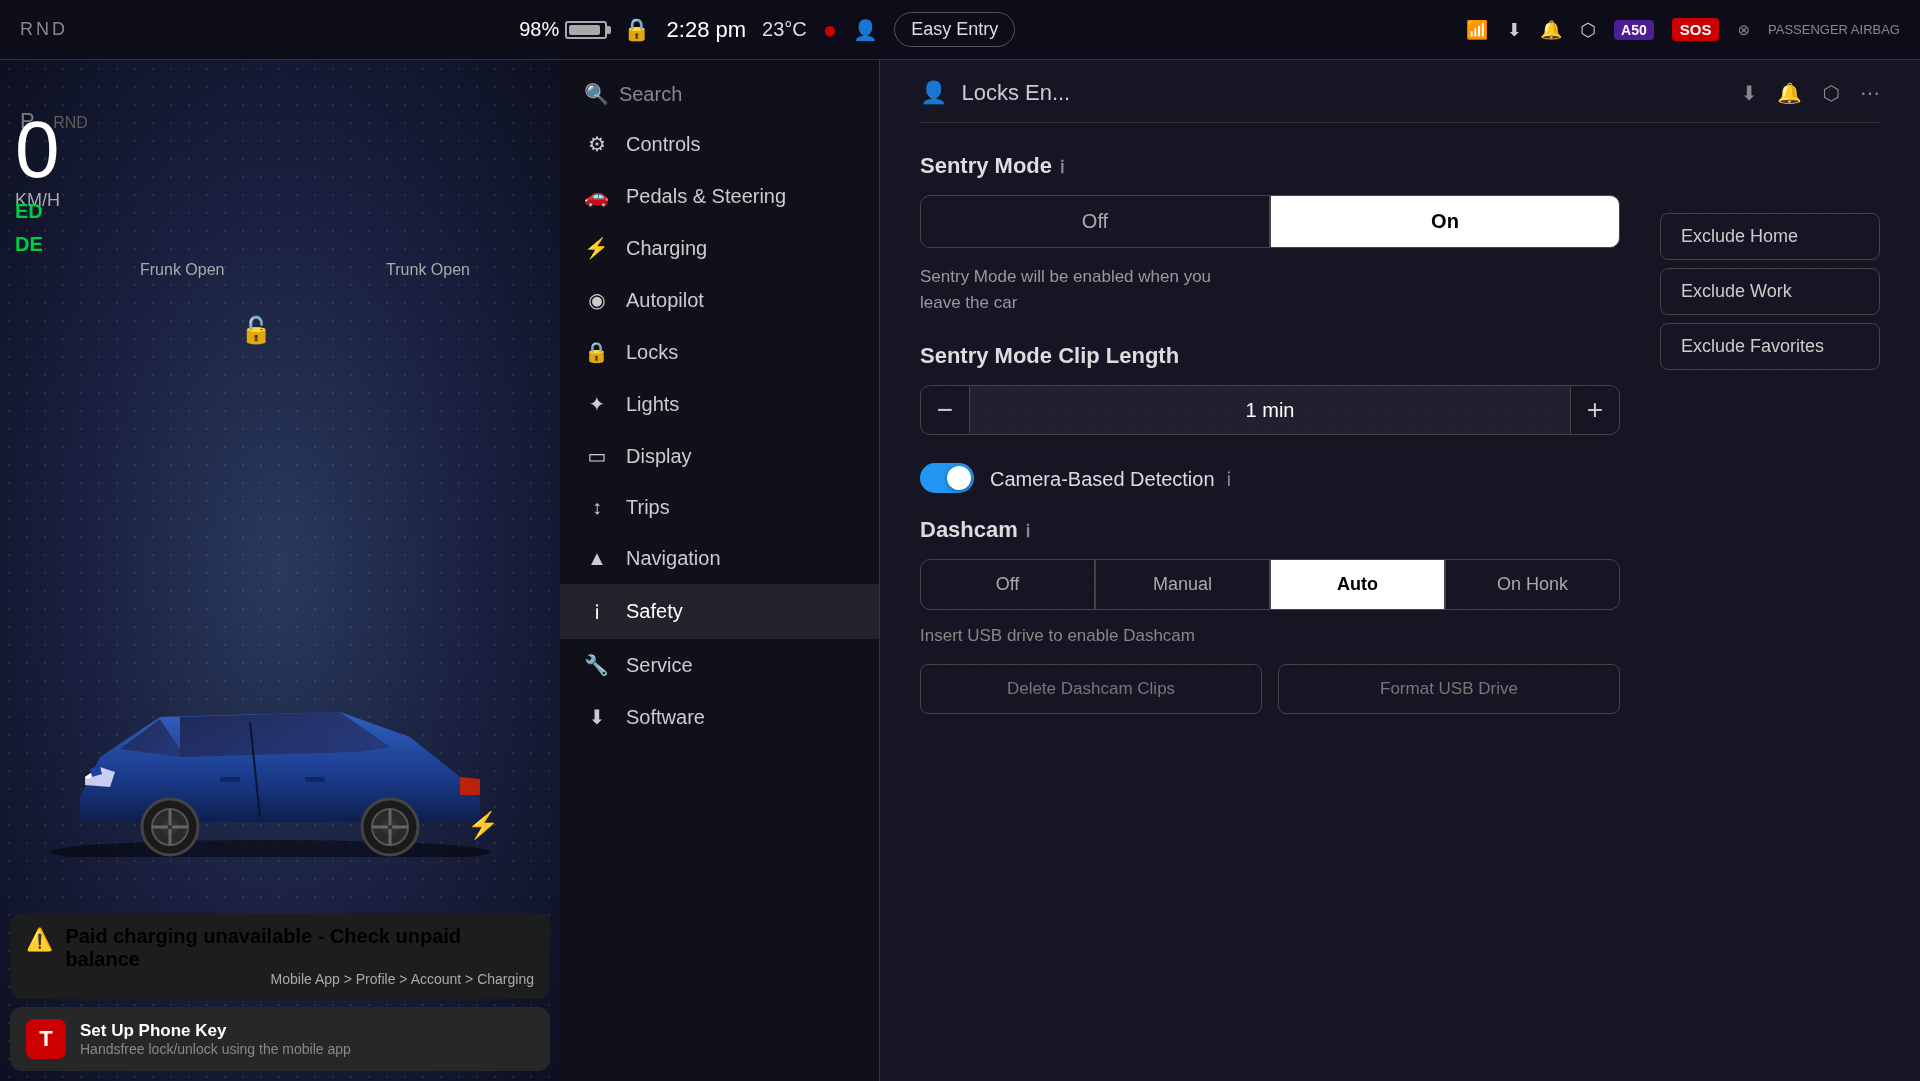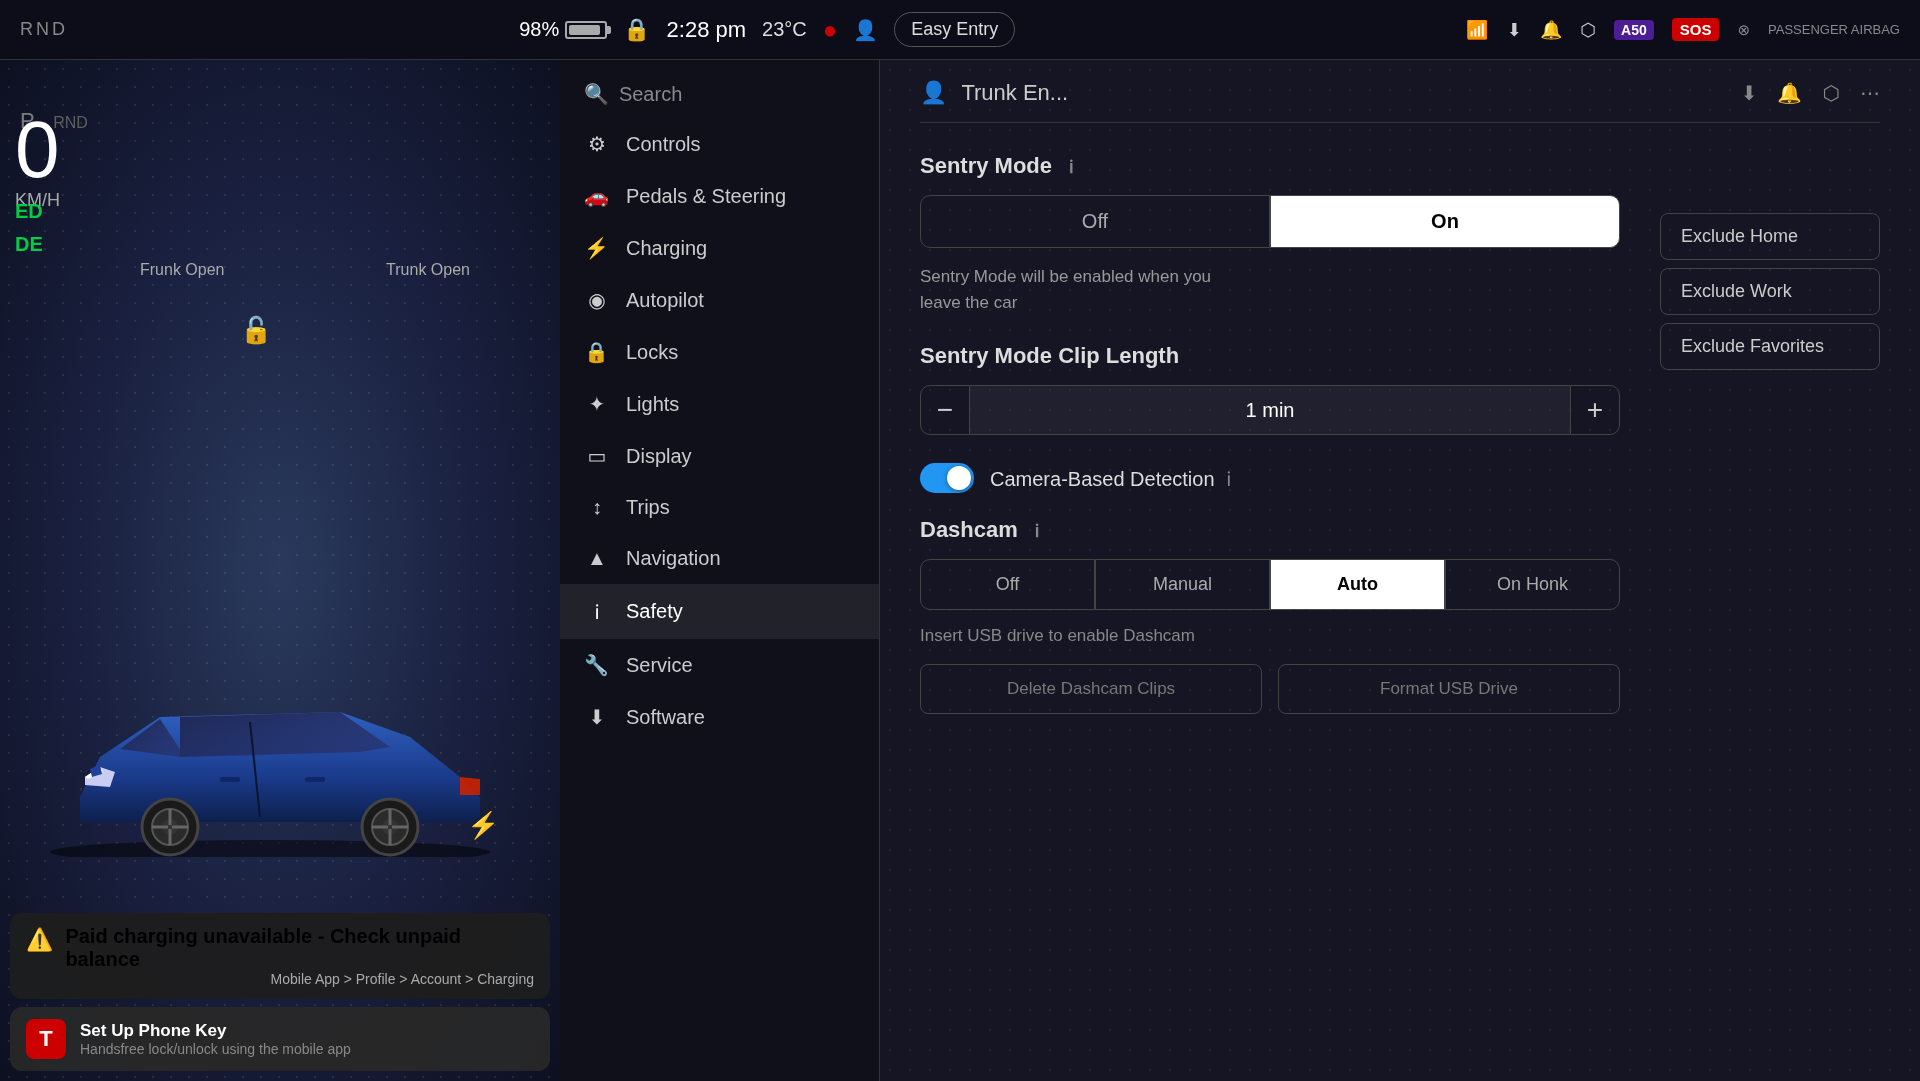--- a/index.html
+++ b/index.html
@@ -327,21 +327,21 @@
       font-size: 20px;
     }
 
     .section-title {
       color: #ddd;
       font-size: 22px;
       font-weight: 600;
       margin-bottom: 16px;
       display: flex;
       align-items: center;
-      gap: 17px;
+      gap: 8px;
     }
     .info-icon {
       color: #888;
       font-size: 18px;
     }
 
     
     .toggle-row {
       display: flex;
       gap: 0;
@@ -715,21 +715,21 @@
       <span>Software</span>
     </div>
   </div>
 
   <div class="right-panel">
     <div class="right-panel-bg"></div>
     <div class="right-panel-content">
 
       <div class="panel-header">
         <span style="font-size:22px; color:#888;">👤</span>
-        <span class="panel-header-title">Trunk En...</span>
+        <span class="panel-header-title">Locks En...</span>
         <div class="header-icons">
           <span>⬇</span>
           <span>🔔</span>
           <span>⬡</span>
           <span>⋯</span>
         </div>
       </div>
 
       <div style="display:flex; gap:40px;">
 

